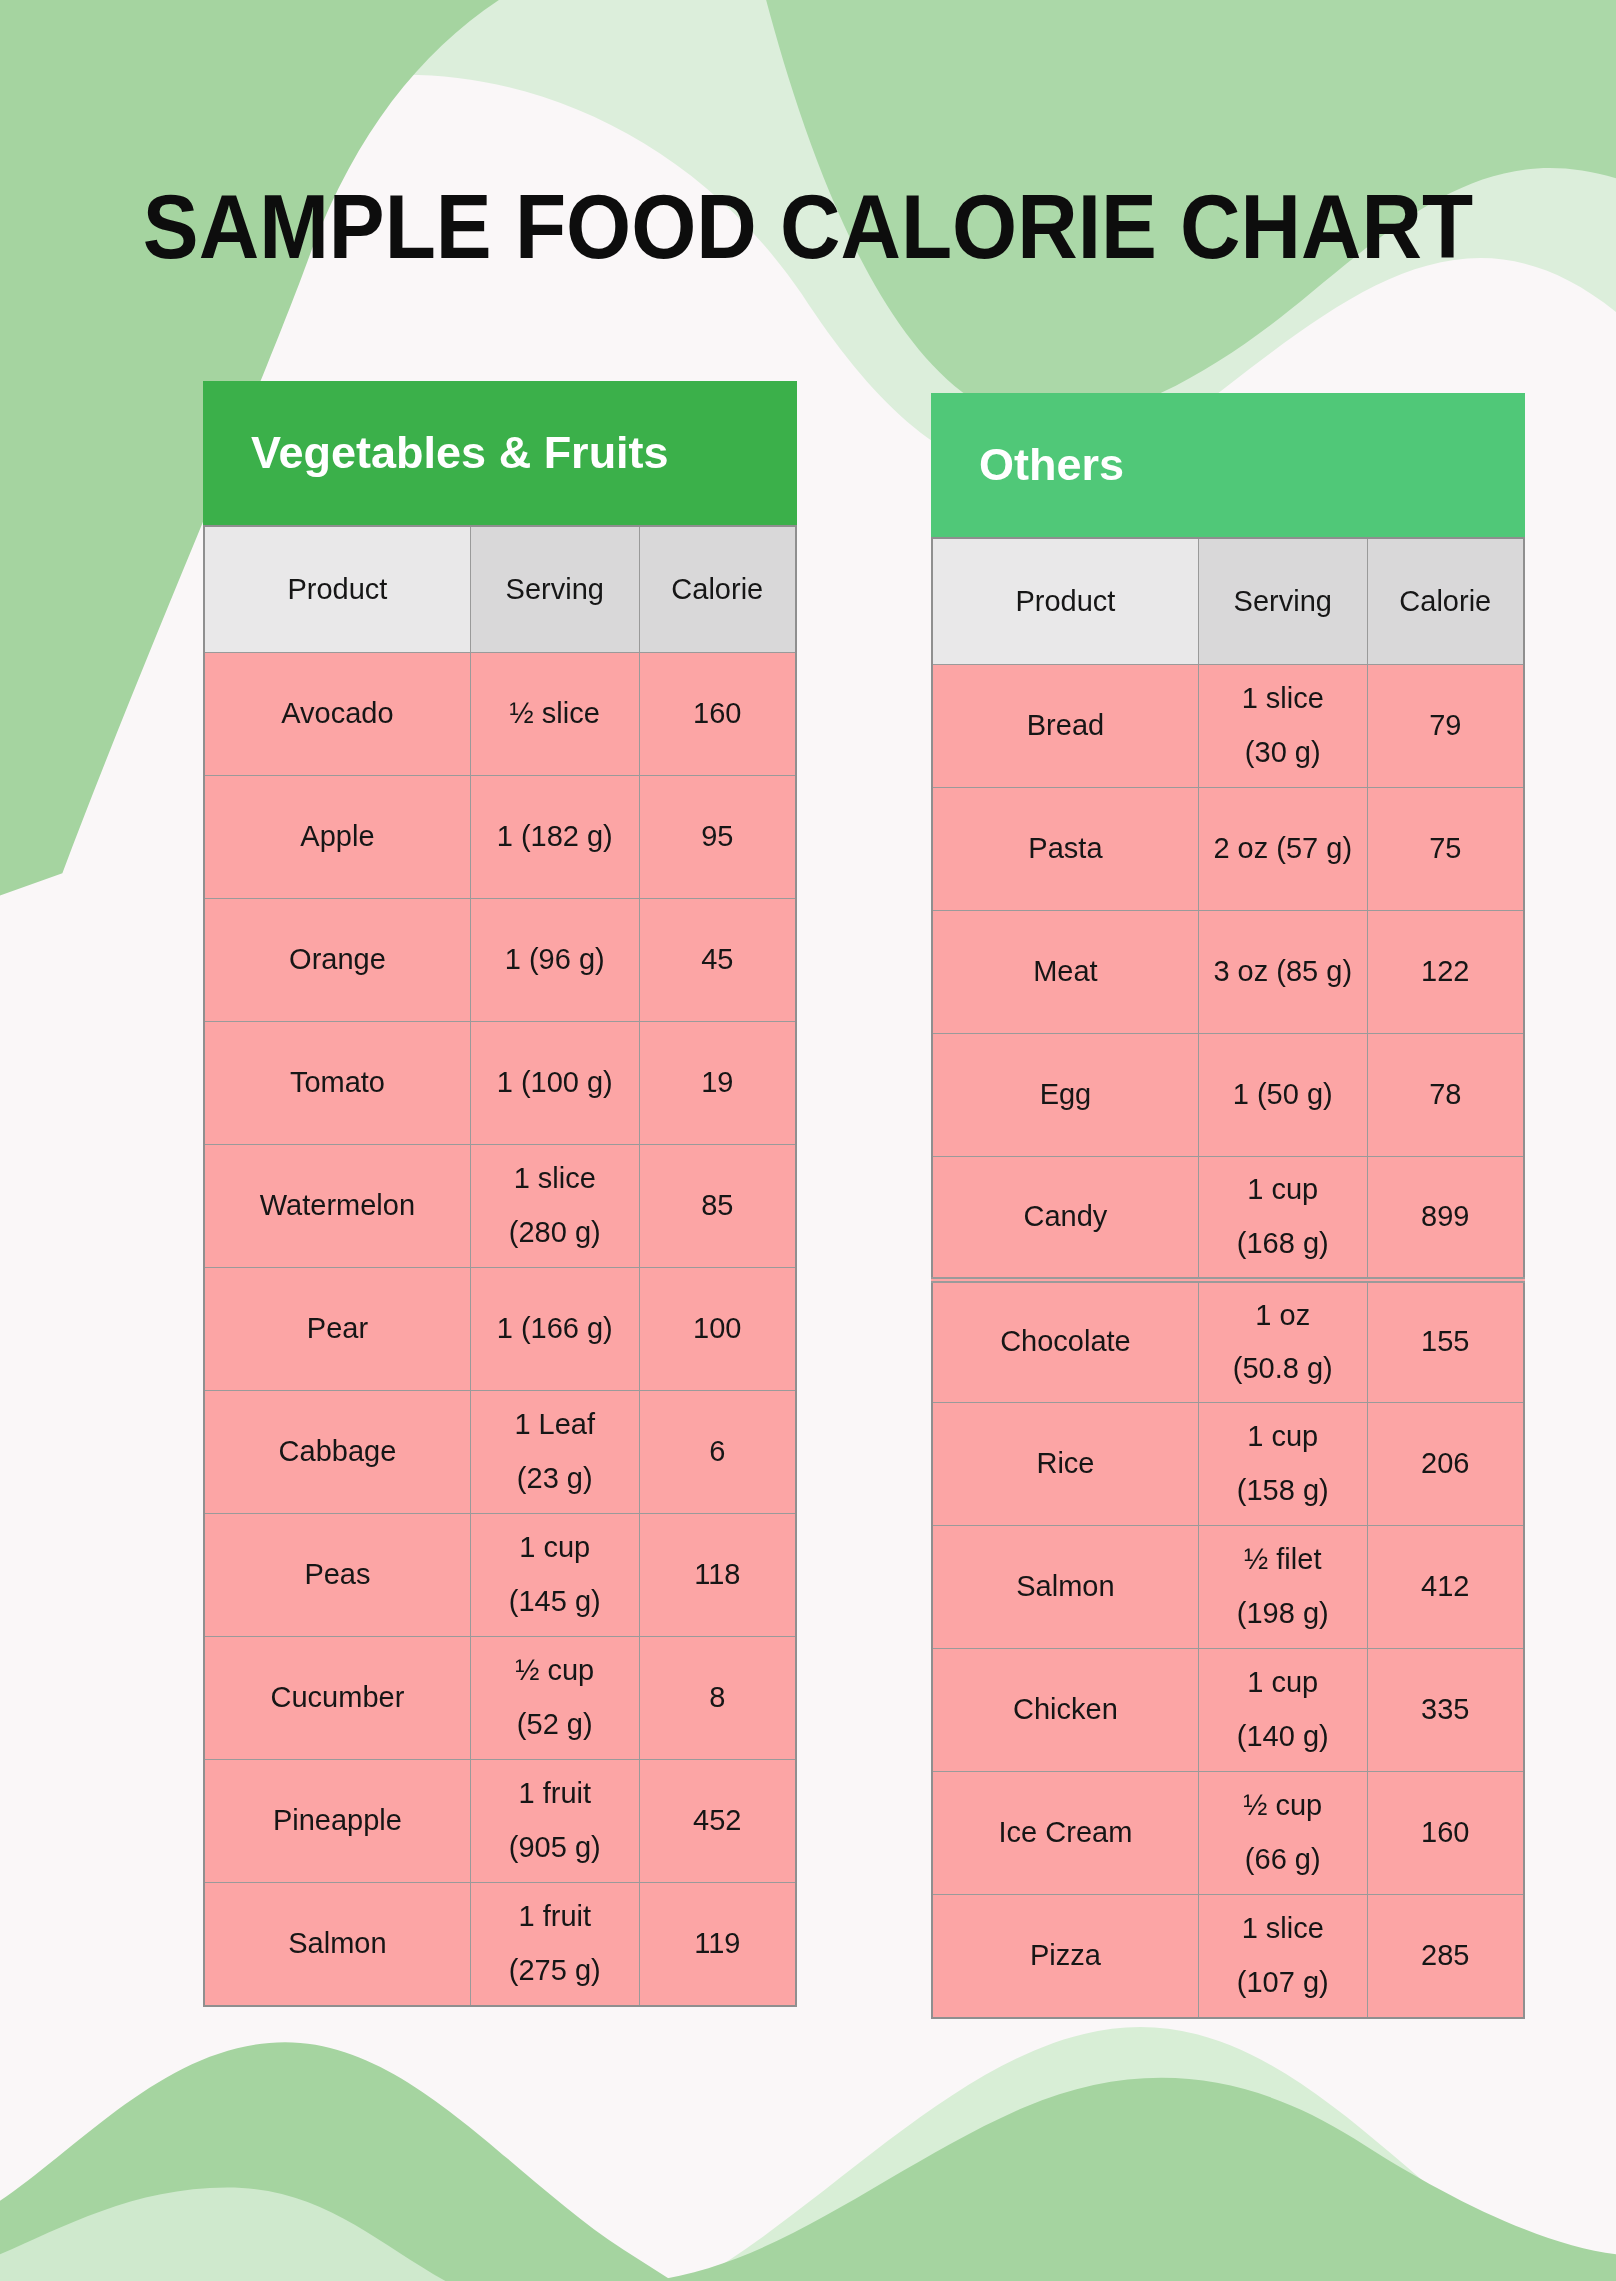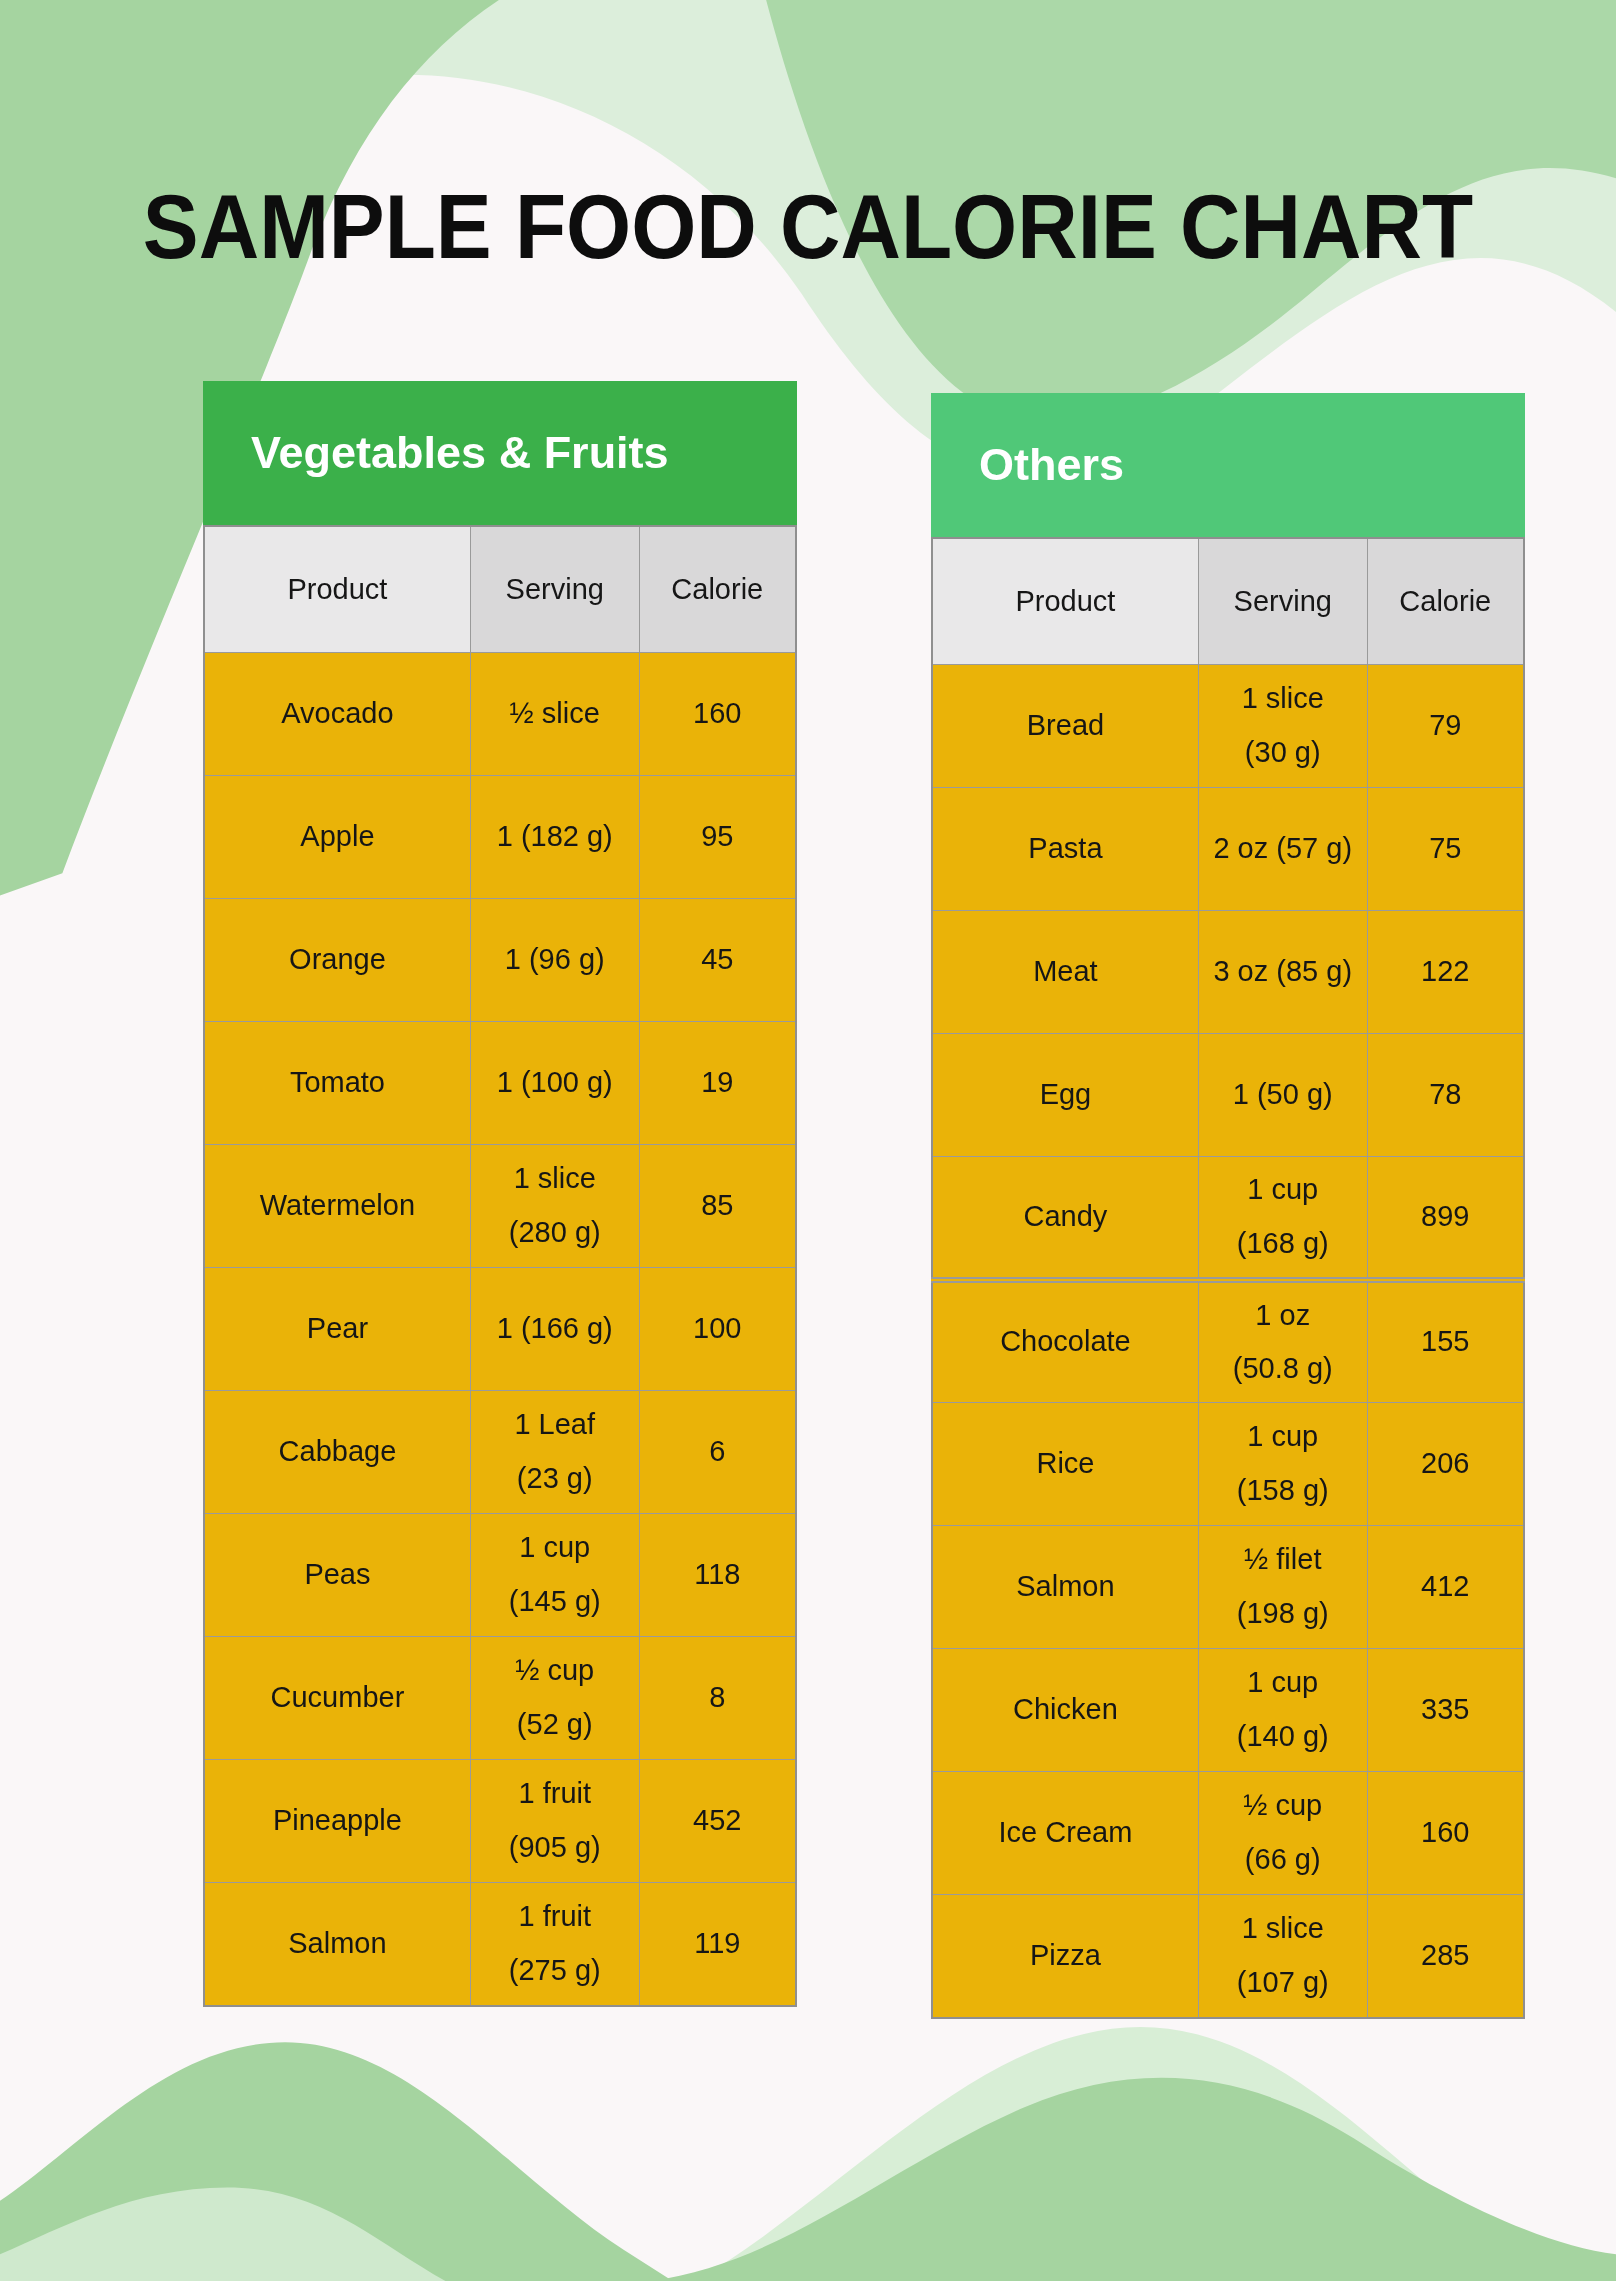--- a/index.html
+++ b/index.html
@@ -25,21 +25,21 @@
   .table-card{position:absolute;top:381px;width:594px;z-index:2;padding-left:40px;}
   #table-card-0{left:163px;}
   #table-card-1{left:891px;}
   .banner{
     height:144px;display:flex;align-items:center;
     padding-left:48px;box-sizing:border-box;
     color:#ffffff;font-size:45px;font-weight:bold;
   }
   table.calorie-table{
     border-collapse:collapse;width:100%;table-layout:fixed;
-    background:#eab308;border:2.7px solid #8f8f8f;
+    background:#fca5a5;border:2.7px solid #8f8f8f;
   }
   .calorie-table th,.calorie-table td{
     border:1.8px solid #9a9a9a;
     text-align:center;vertical-align:middle;
     font-size:29px;color:#161616;line-height:1.85;
     padding:0;overflow:hidden;
   }
   .calorie-table thead th{
     height:125px;background:#d9d8d9;font-weight:normal;
   }

